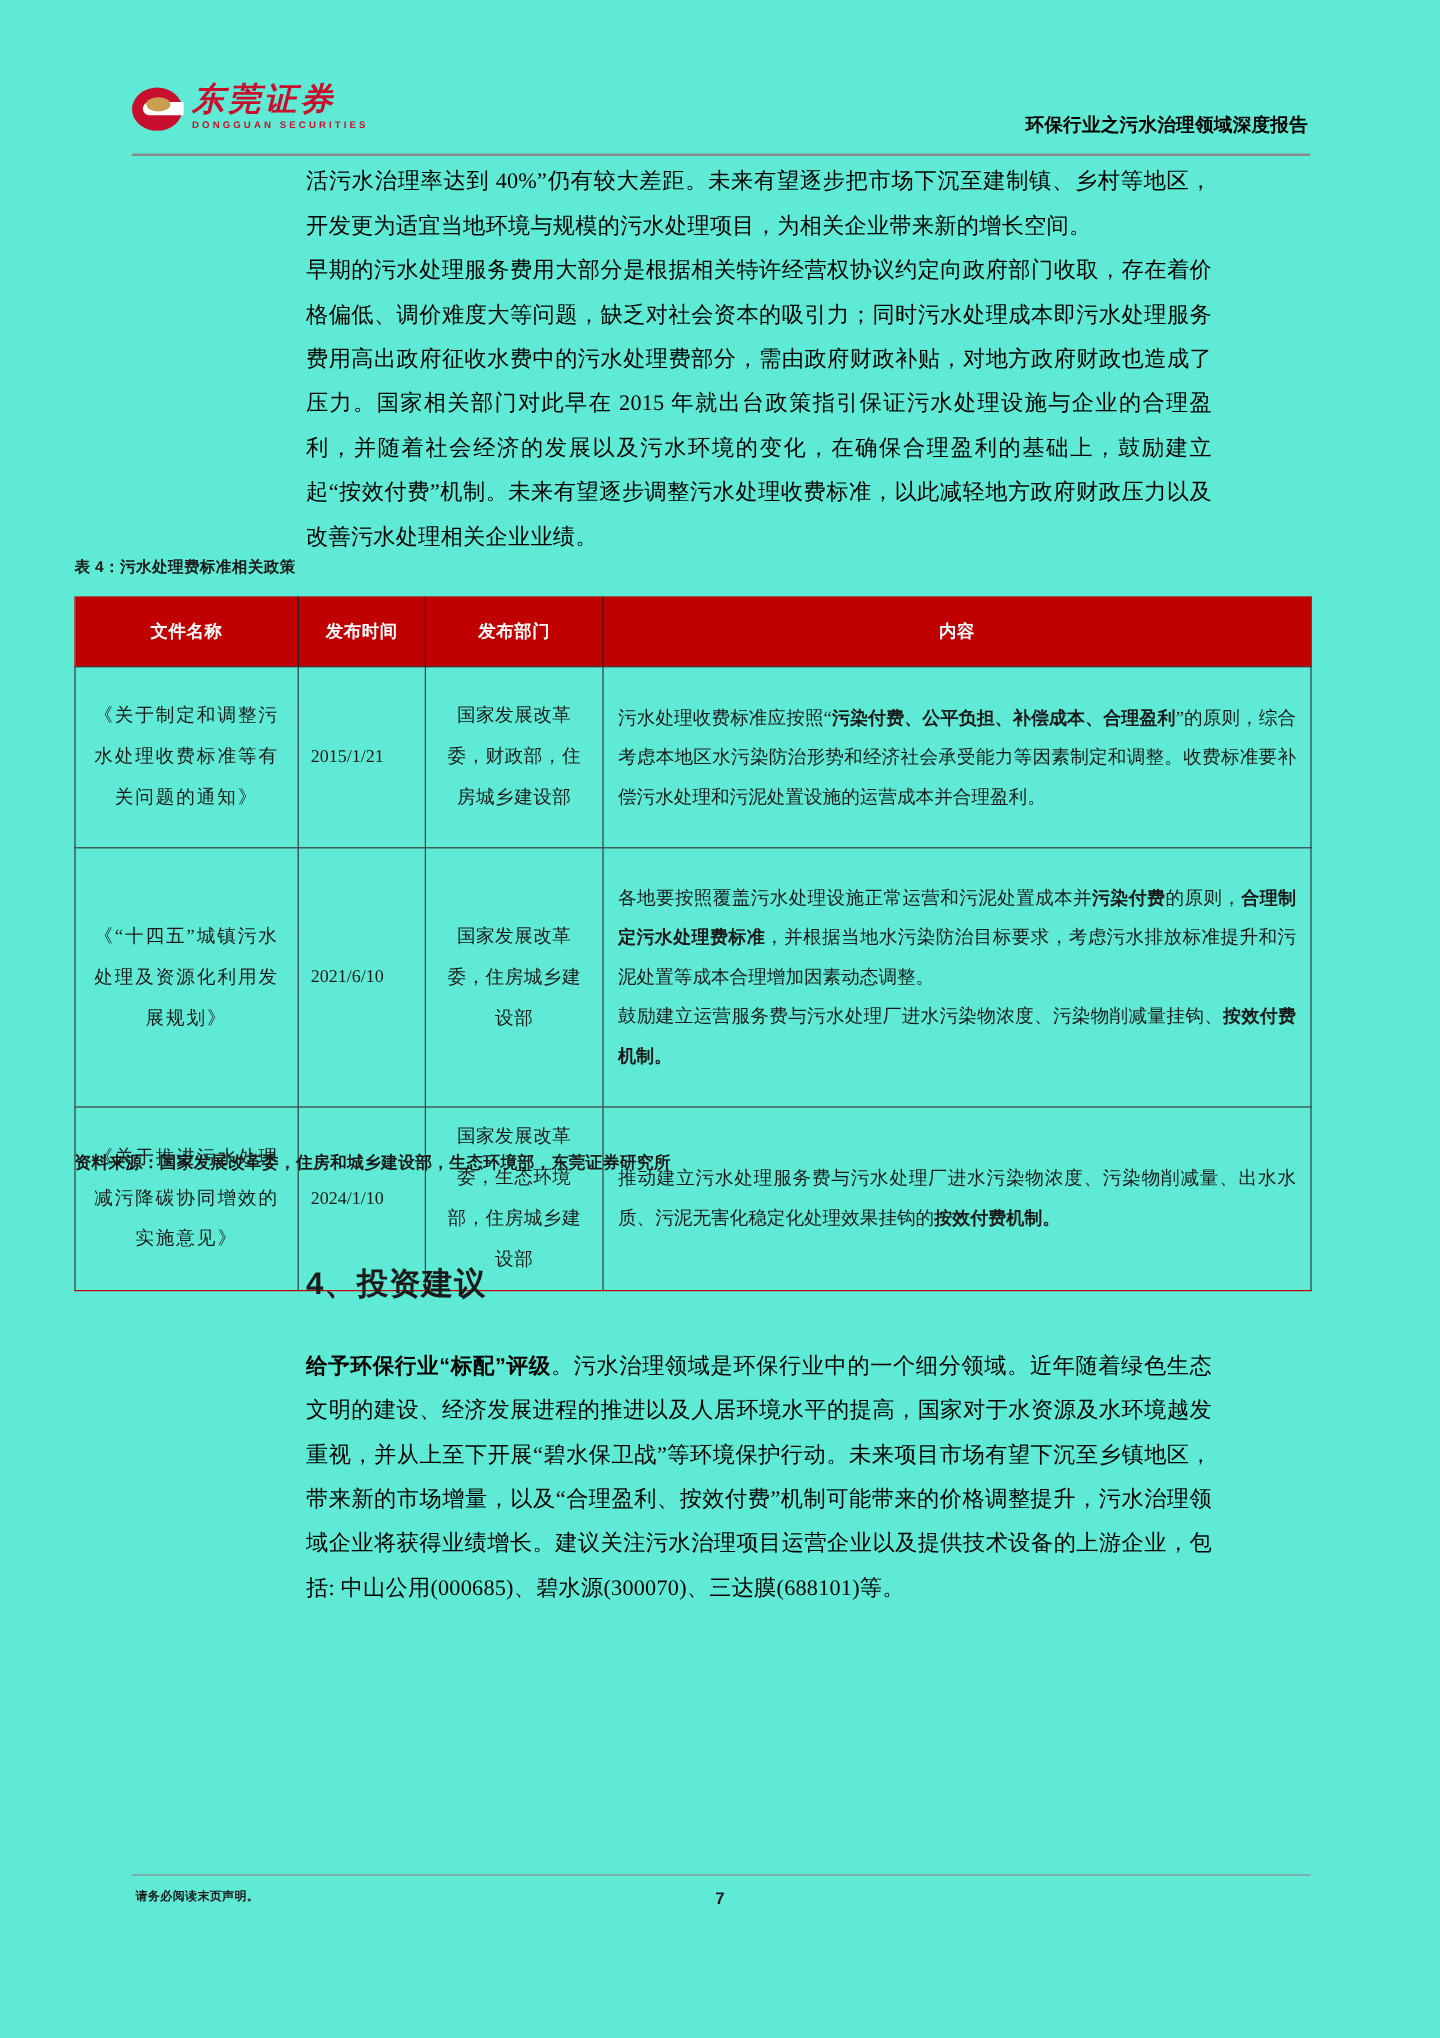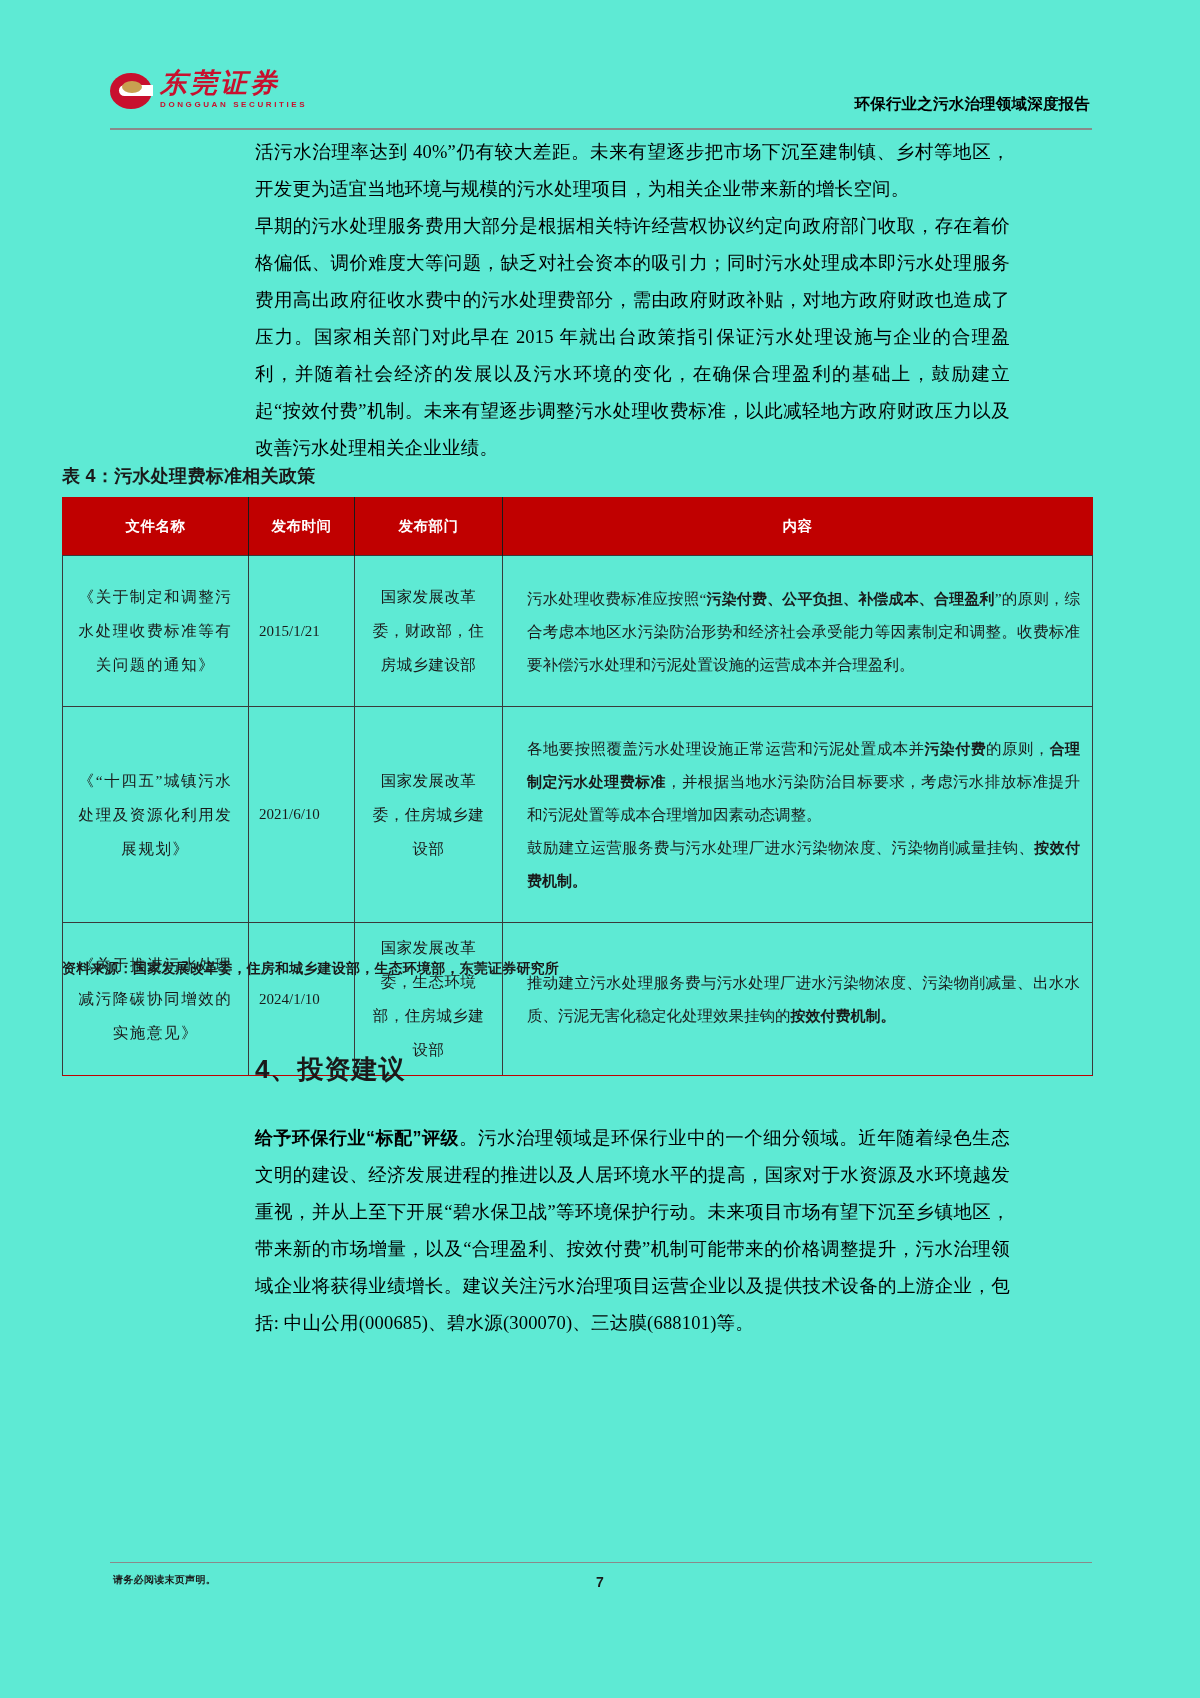--- a/index.html
+++ b/index.html
@@ -116,21 +116,21 @@
   }
   .p1 { top: 134px; }
   .p2 { top: 208px; }
 
   
   .table-caption {
     position: absolute;
     left: 62px;
     top: 464px;
     font-family: "Liberation Sans", sans-serif;
-    font-size: 18px;
+    font-size: 13px;
     font-weight: bold;
     color: #1a1a1a;
     letter-spacing: 0.3px;
   }
 
   
   .policy-table {
     position: absolute;
     left: 62px;
     top: 497px;
@@ -178,21 +178,21 @@
     letter-spacing: 0;
   }
   td.c-dept {
     text-align: center;
     line-height: 34px;
     letter-spacing: 0.4px;
   }
   td.c-text {
     text-align: justify;
     text-justify: inter-ideograph;
-    padding: 10px 12px 10px 24px;
+    padding: 10px 12px 10px 12px;
     line-height: 33px;
   }
   td.c-text b, td.c-text strong {
     font-family: "Liberation Sans", sans-serif;
     font-weight: bold;
     font-size: 15px;
   }
   .row1 td { height: 130px; }
   .row2 td { height: 195px; }
   .row3 td { height: 122px; }

